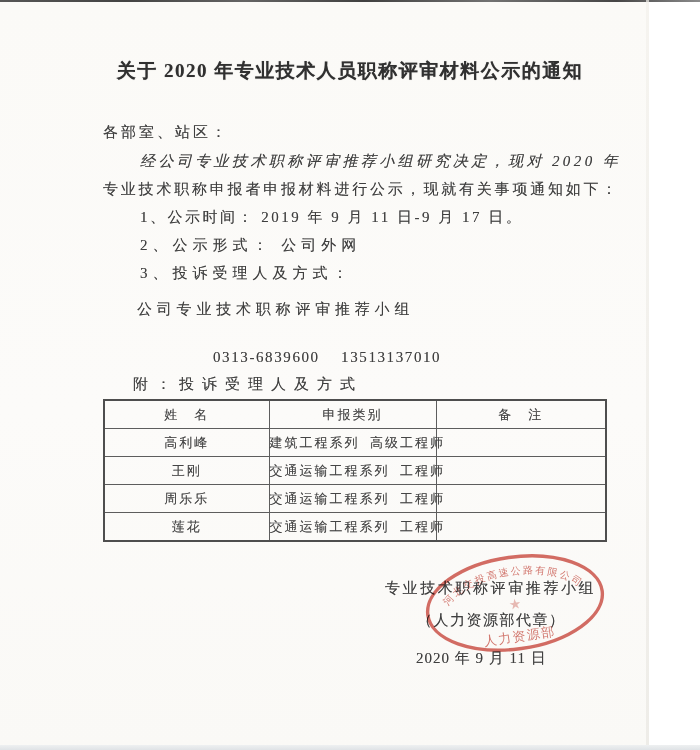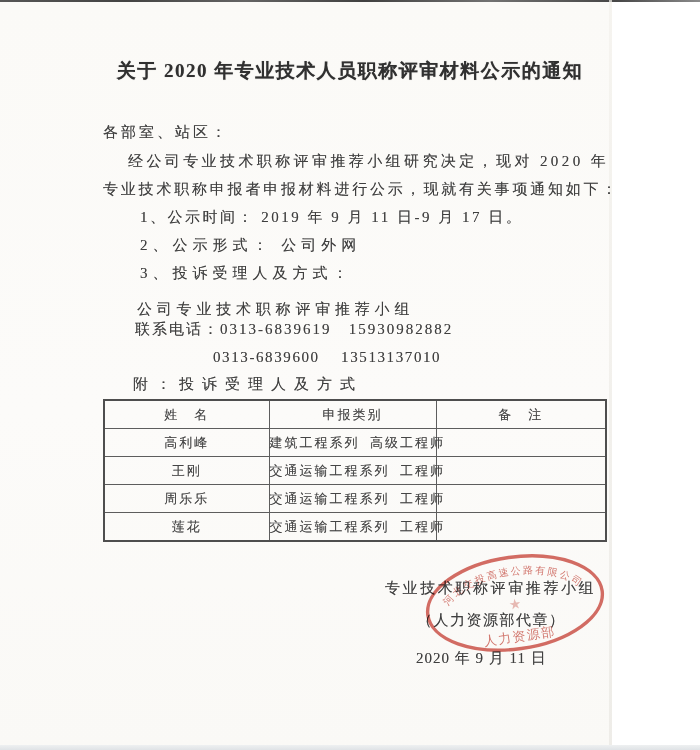--- a/index.html
+++ b/index.html
@@ -4,20 +4,21 @@
 <style>
   html,body{margin:0;padding:0;}
   body{
     width:700px;height:750px;overflow:hidden;
     font-family:"Liberation Serif","DejaVu Serif",serif;
     background:#ffffff;
   }
   .page{
     position:relative;width:612px;height:750px;
     background:linear-gradient(180deg,#fbfaf7 0%,#fcfbf9 55%,#faf9f6 100%);
+    padding-left:37px;
   }
   .scan-strip-top{
     position:absolute;top:0;left:0;width:700px;height:2px;
     background:linear-gradient(90deg,#3a3a3a 0%,#232323 18%,#4a4a4a 35%,#202020 52%,#5a5a5a 70%,#262626 88%,#777 100%);
     opacity:.85;
   }
   .scan-strip-bottom{
     position:absolute;bottom:0;left:0;width:700px;height:5px;
     background:linear-gradient(180deg,#eef0f1,#dfe3e6);
   }
@@ -29,21 +30,21 @@
     position:absolute;white-space:pre;color:#3f3f3f;
     font-size:15px;line-height:20px;
     text-shadow:0 0 0.6px rgba(80,80,80,.55);
   }
   .title{
     top:61px;left:0;width:700px;text-align:center;
     font-size:19px;font-weight:bold;letter-spacing:1.5px;color:#303030;
     text-shadow:0 0 0.7px rgba(50,50,50,.6);
   }
   .salutation{top:122px;left:103px;letter-spacing:3px;}
-  .body1{top:151px;left:128px;letter-spacing:3.4px;}
+  .body1{top:151px;left:140px;letter-spacing:3.4px;font-style:italic;}
   .body2{top:179px;left:103px;letter-spacing:2.8px;}
   .item1{top:207px;left:140px;letter-spacing:2.5px;}
   .item2{top:235px;left:140px;letter-spacing:5px;}
   .item3{top:263px;left:140px;letter-spacing:5px;}
   .contact-group{top:299px;left:137px;letter-spacing:4.8px;}
   .phone1{top:319px;left:135px;letter-spacing:2px;}
   .phone2{top:347px;left:213px;letter-spacing:1.6px;}
   .attach{top:374px;left:133px;letter-spacing:8px;}
   .sig-org{top:578px;left:385px;letter-spacing:2.6px;}
   .sig-note{top:610px;left:417px;letter-spacing:1.5px;}
@@ -77,21 +78,20 @@
   <div class="scan-strip-bottom"></div>
 
   <div class="line title">关于 2020 年专业技术人员职称评审材料公示的通知</div>
   <div class="line salutation">各部室、站区：</div>
   <div class="line body1">经公司专业技术职称评审推荐小组研究决定，现对 2020 年</div>
   <div class="line body2">专业技术职称申报者申报材料进行公示，现就有关事项通知如下：</div>
   <div class="line item1">1、公示时间： 2019 年 9 月 11 日-9 月 17 日。</div>
   <div class="line item2">2、公示形式： 公司外网</div>
   <div class="line item3">3、投诉受理人及方式：</div>
   <div class="line contact-group">公司专业技术职称评审推荐小组</div>
-  <div class="line phone1">联系电话：0313-6839619   15930982882</div>
   <div class="line phone2">0313-6839600    13513137010</div>
   <div class="line attach">附：投诉受理人及方式</div>
 
   <table class="roster">
     <colgroup>
         <col class="c1">
         <col class="c2">
         <col class="c3">
       </colgroup>
     <thead>

